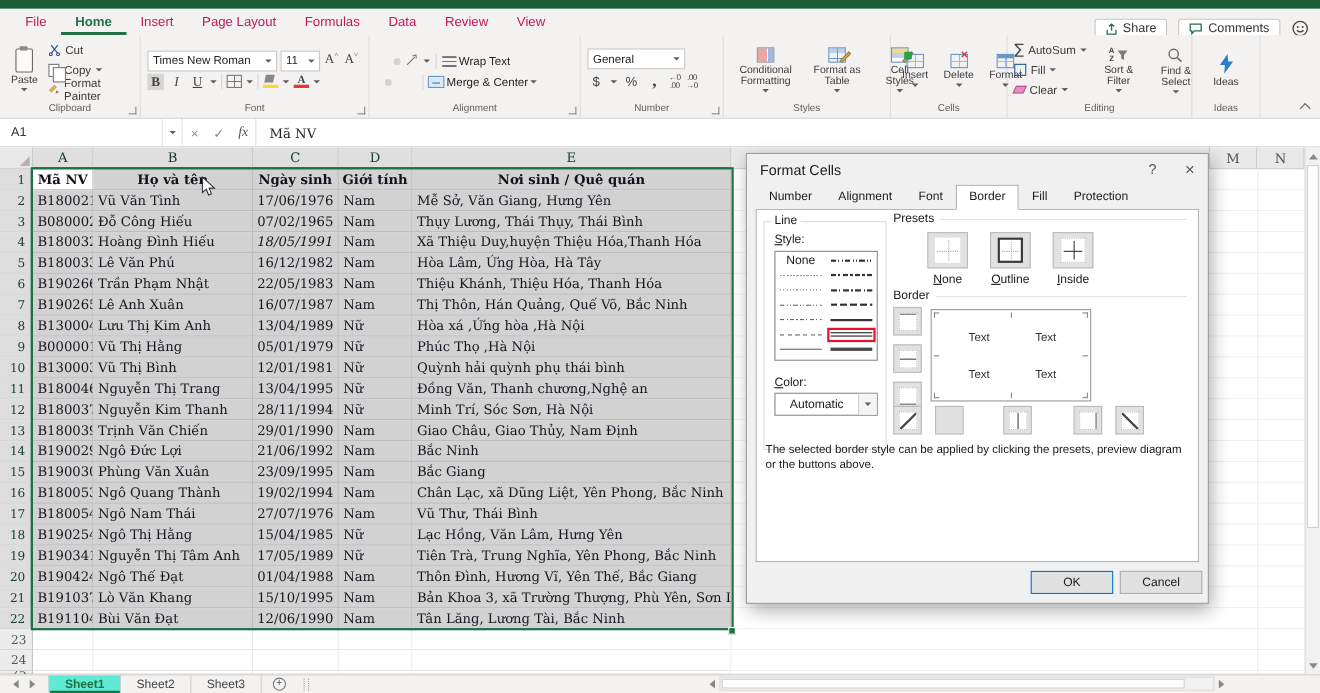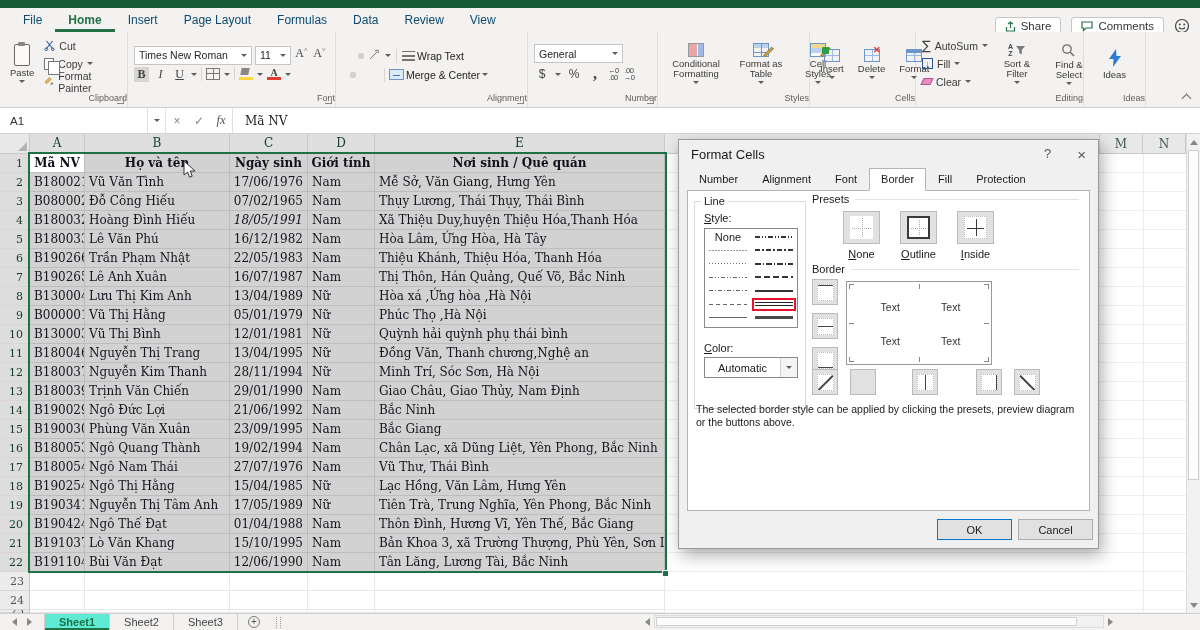--- a/index.html
+++ b/index.html
@@ -2,31 +2,31 @@
 <html><head>
 <meta charset="utf-8">
 <style>
   *{box-sizing:border-box;margin:0;padding:0}
   html,body{width:1200px;height:630px;overflow:hidden}
   body{position:relative;font-family:"Liberation Sans",sans-serif;background:#fff;color:#252423;font-size:12px}
 
   
   .titlebar{position:absolute;left:0;top:0;right:0;height:8px;background:#185c37}
   .menubar{position:absolute;left:0;top:8px;right:0;height:24px;background:#f3f2f1;display:flex;align-items:stretch;padding-left:10px}
-  .mtab{display:flex;align-items:center;padding:0 13px;font-size:12px;color:#0c4a6e;cursor:default}
+  .mtab{display:flex;align-items:center;padding:0 13px;font-size:12px;color:#be185d;cursor:default}
   .mtab.active{color:#217346;font-weight:700;box-shadow:inset 0 -3px 0 #217346}
   .menu-right{position:absolute;right:10px;top:9px;display:flex;align-items:center;gap:10px}
   .pill{display:flex;align-items:center;gap:5px;border:1px solid #c8c6c4;background:#fff;border-radius:3px;padding:2px 9px;font-size:11.5px;color:#333}
   .smiley{width:16px;height:16px}
 
   
   .ribbon{position:absolute;left:0;top:32px;right:0;height:76px;background:#f3f2f1;border-bottom:1px solid #d1cfcd;display:flex}
   .rgroup{position:relative;border-right:1px solid #ddd;display:flex;flex-direction:column;flex:0 0 auto}
   .rcontent{flex:1;display:flex;align-items:center;padding:3px 6px 0 6px;gap:6px}
-  .glabel{height:15px;font-size:9px;color:#605e5c;text-align:right;line-height:13px}
+  .glabel{height:15px;font-size:9px;color:#605e5c;text-align:center;line-height:13px}
   .launcher{position:absolute;right:3px;bottom:3px;width:7px;height:7px;border-right:1.5px solid #8a8886;border-bottom:1.5px solid #8a8886}
   .bigbtn{display:flex;flex-direction:column;align-items:center;justify-content:center;gap:2px;padding:2px 4px;font-size:9.5px;color:#3b3a39;text-align:center;line-height:10px}
   .dd{width:0;height:0;border-left:3px solid transparent;border-right:3px solid transparent;border-top:3.5px solid #605e5c;display:inline-block}
   .rrow{display:flex;align-items:center;gap:4px;height:17px;font-size:10.5px;color:#3b3a39}
   .colstack{display:flex;flex-direction:column;justify-content:center;gap:1px}
   .selbox{background:#fff;border:1px solid #c8c6c4;display:flex;align-items:center;justify-content:space-between;padding:1px 4px;font-size:10.5px;height:19px}
   .fmtbtn{font-family:"Liberation Serif",serif;font-size:12px;width:15px;text-align:center;color:#444}
   .fmtbtn.on{background:#d8d6d4}
   .clip-icon{width:16px;height:22px;border:1.5px solid #6b6967;border-radius:2px;position:relative;background:#fbfaf9}
   .clip-icon::before{content:'';position:absolute;left:3px;top:-3px;width:7px;height:4px;background:#8a8886;border-radius:1px}

